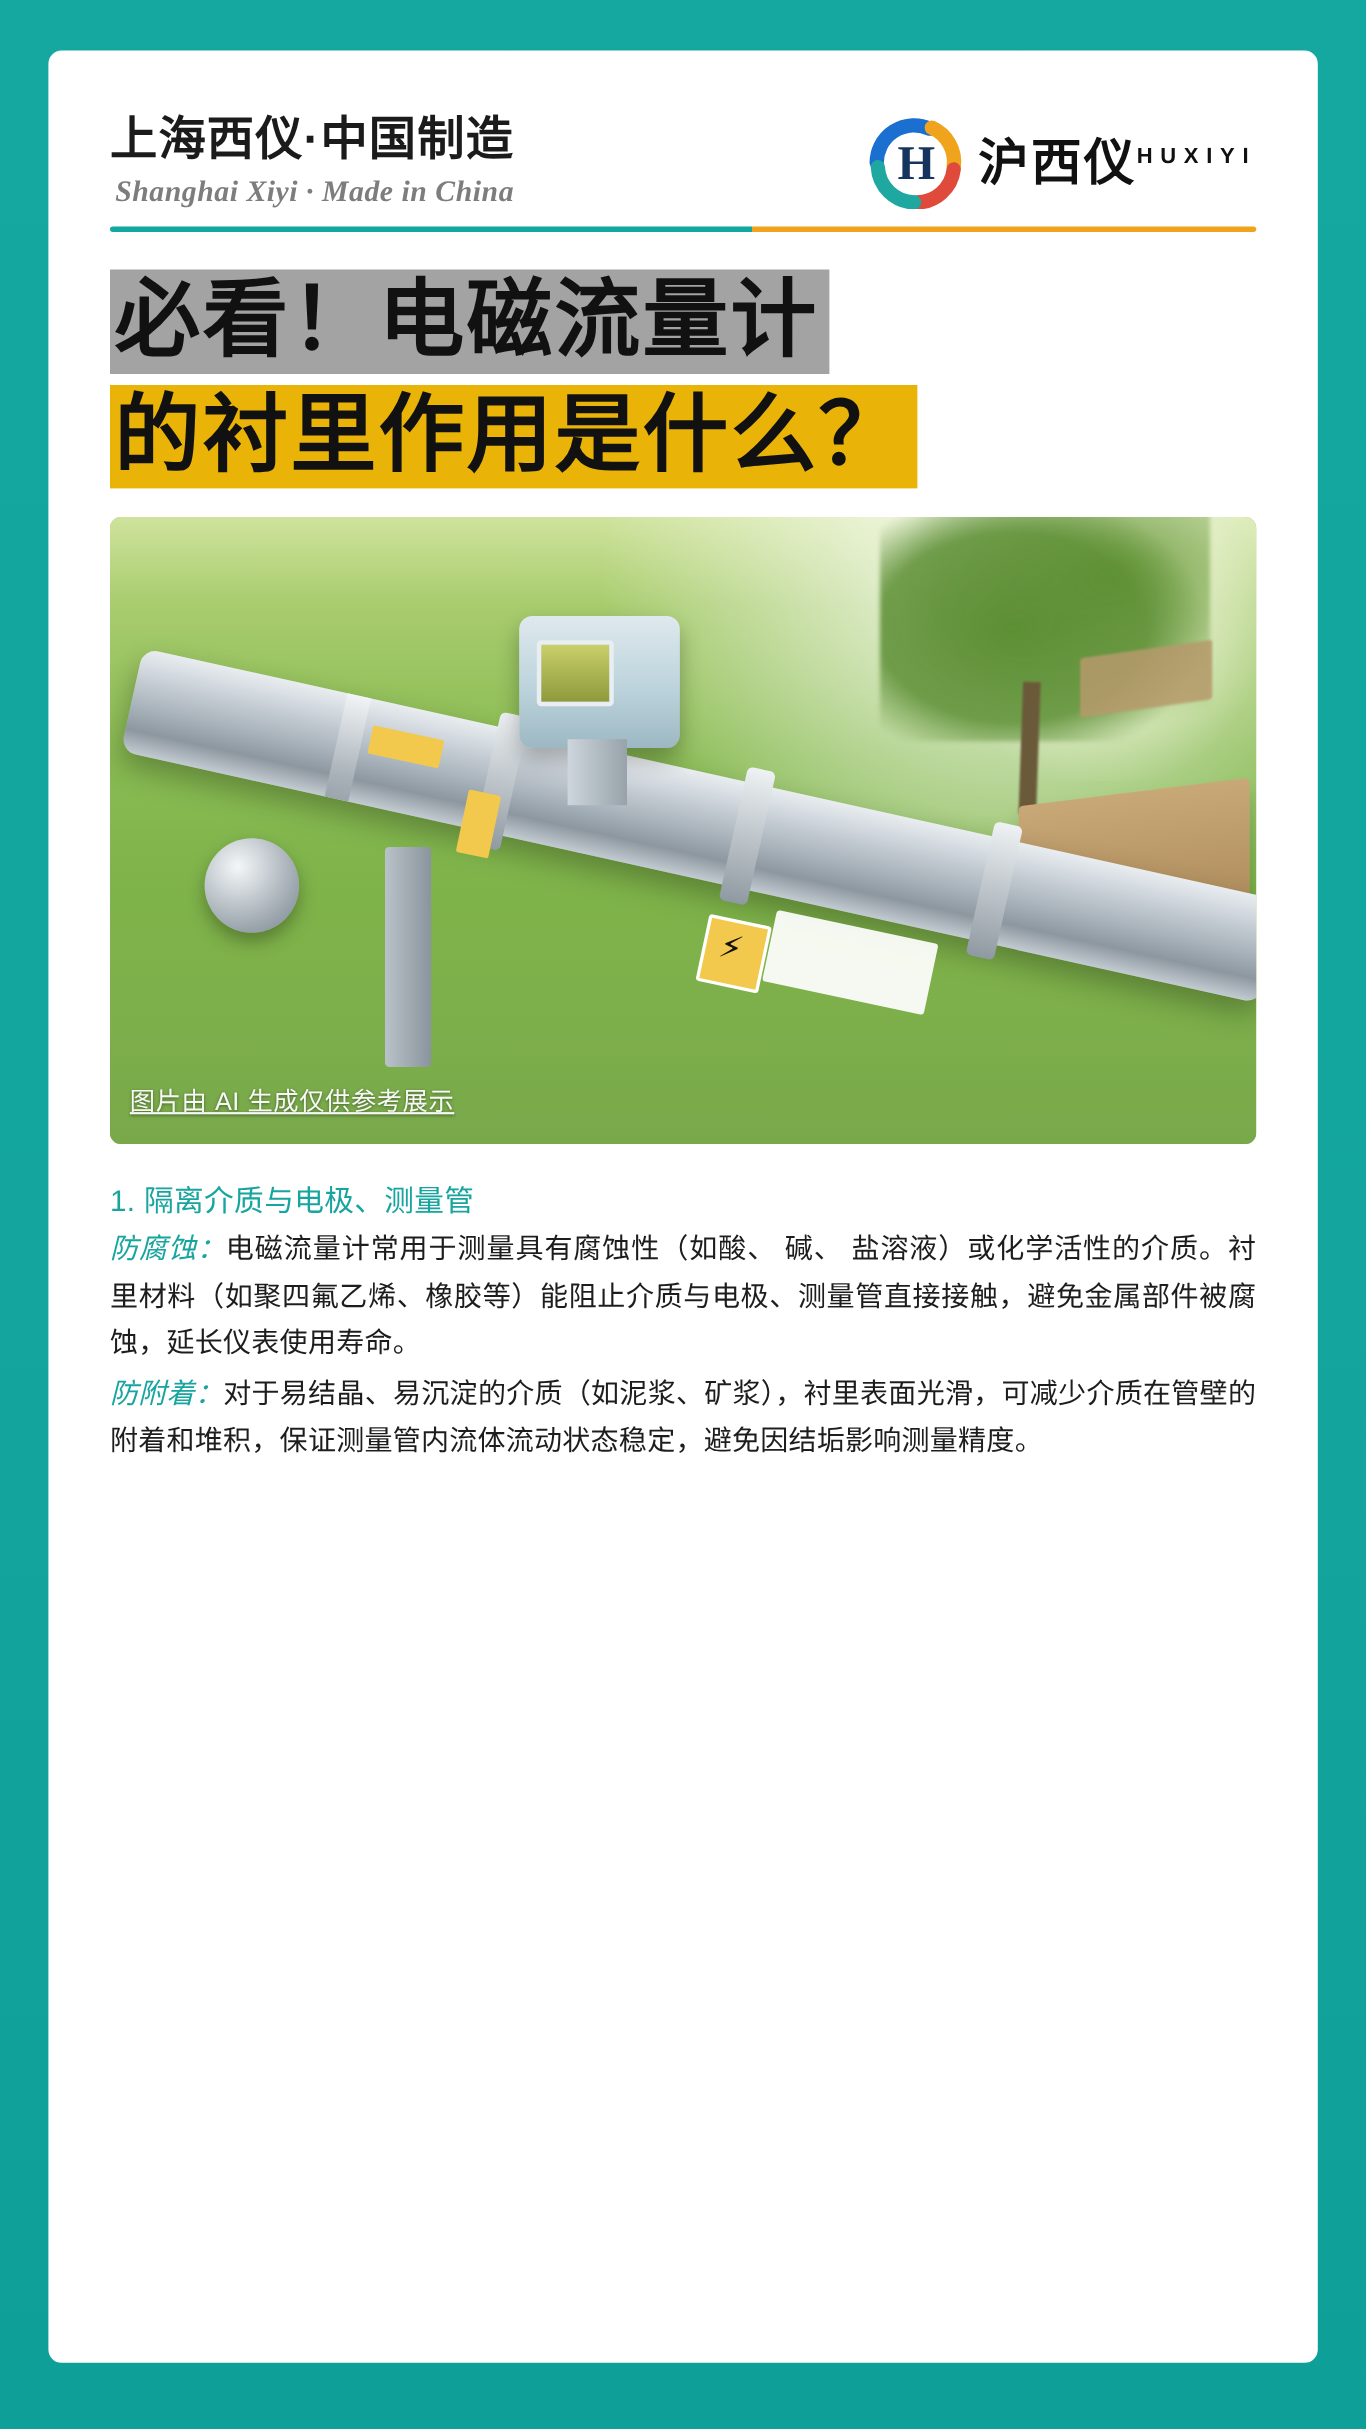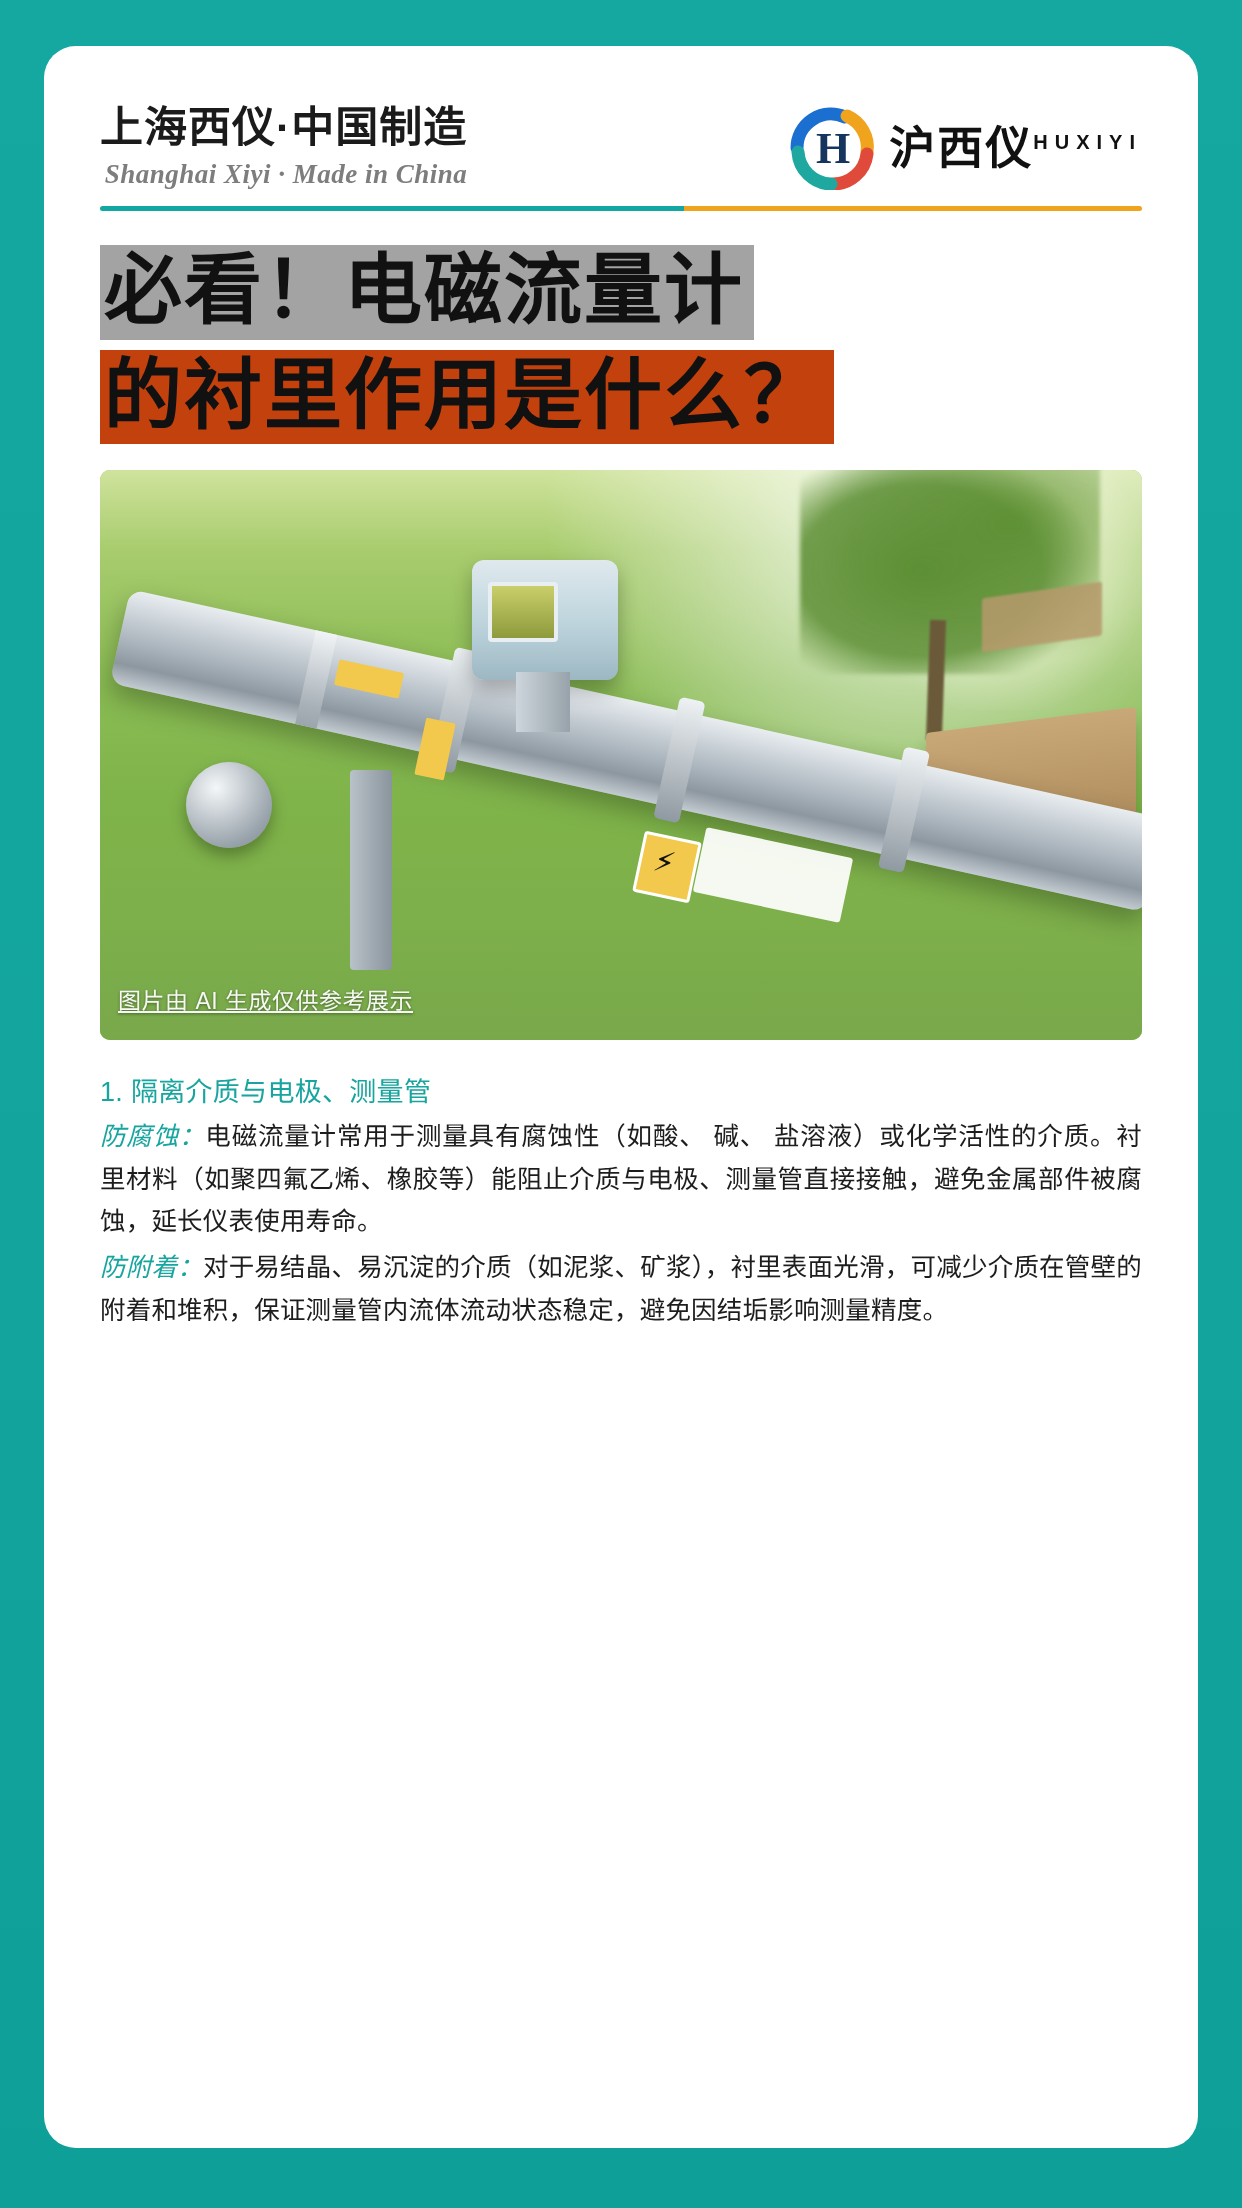--- a/index.html
+++ b/index.html
@@ -19,21 +19,21 @@
     height: 2208px;
     background: linear-gradient(180deg, #14a8a0 0%, #12a49d 60%, #0f9f99 100%);
     box-sizing: border-box;
     padding: 46px 44px 60px 44px;
   }
   .card {
     position: relative;
     width: 100%;
     height: 100%;
     background: #ffffff;
-    border-radius: 32px;
+    border-radius: 12px;
     box-sizing: border-box;
     padding: 56px 56px 16px 56px;
     overflow: hidden;
   }
 
   
   .header {
     display: flex;
     align-items: flex-start;
     justify-content: space-between;
@@ -105,21 +105,21 @@
     display: inline-block;
     background: #a3a3a3;
     font-size: 78px;
     font-weight: bold;
     color: #111;
     letter-spacing: 2px;
     padding: 4px 10px 8px 4px;
   }
   .hl-2 {
     display: inline-block;
-    background: #c2410c;
+    background: #eab308;
     font-size: 78px;
     font-weight: bold;
     color: #111;
     letter-spacing: 2px;
     margin-top: 10px;
     padding: 4px 10px 8px 4px;
   }
 
   
   .intro {

